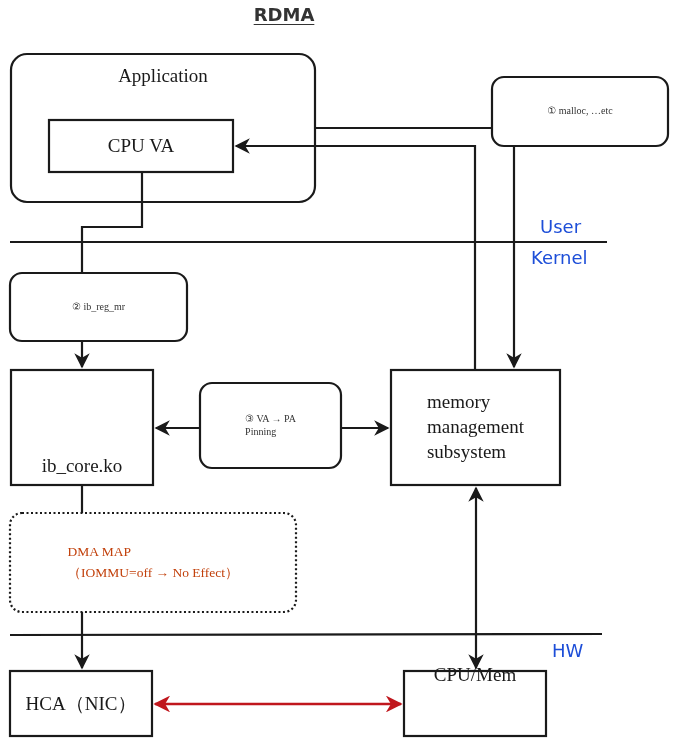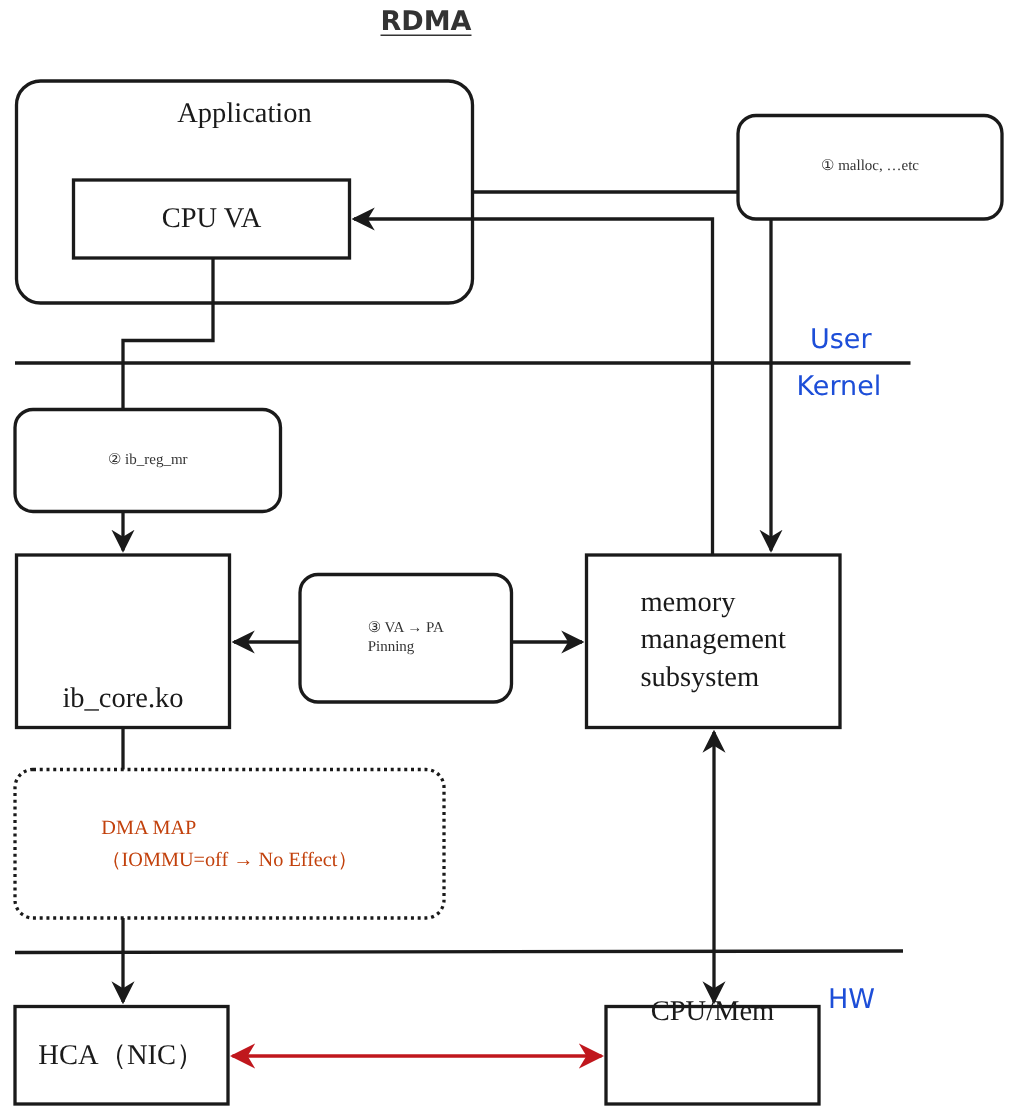--- a/index.html
+++ b/index.html
@@ -80,13 +80,13 @@
 <div class="lbl big" style="left:391px;top:370px;width:169px;height:115px;line-height:1.3;">memory
 management
 subsystem</div>
 <div class="lbl small" style="left:10px;top:513px;width:286px;height:99px;line-height:1.55;">DMA MAP
 （IOMMU=off → No Effect）</div>
 <div class="lbl big" style="left:10px;top:671px;width:142px;height:65px;">HCA（NIC）</div>
 <div class="lbl big" style="left:404px;top:642px;width:142px;height:65px;">CPU/Mem</div>
 
 <div class="layer" style="left:540px;top:216px;">User</div>
 <div class="layer" style="left:531px;top:247px;">Kernel</div>
-<div class="layer" style="left:552px;top:656px;text-align:center;">HW</div>
+<div class="layer" style="left:552px;top:640px;text-align:center;">HW</div>
 
 </body></html>

